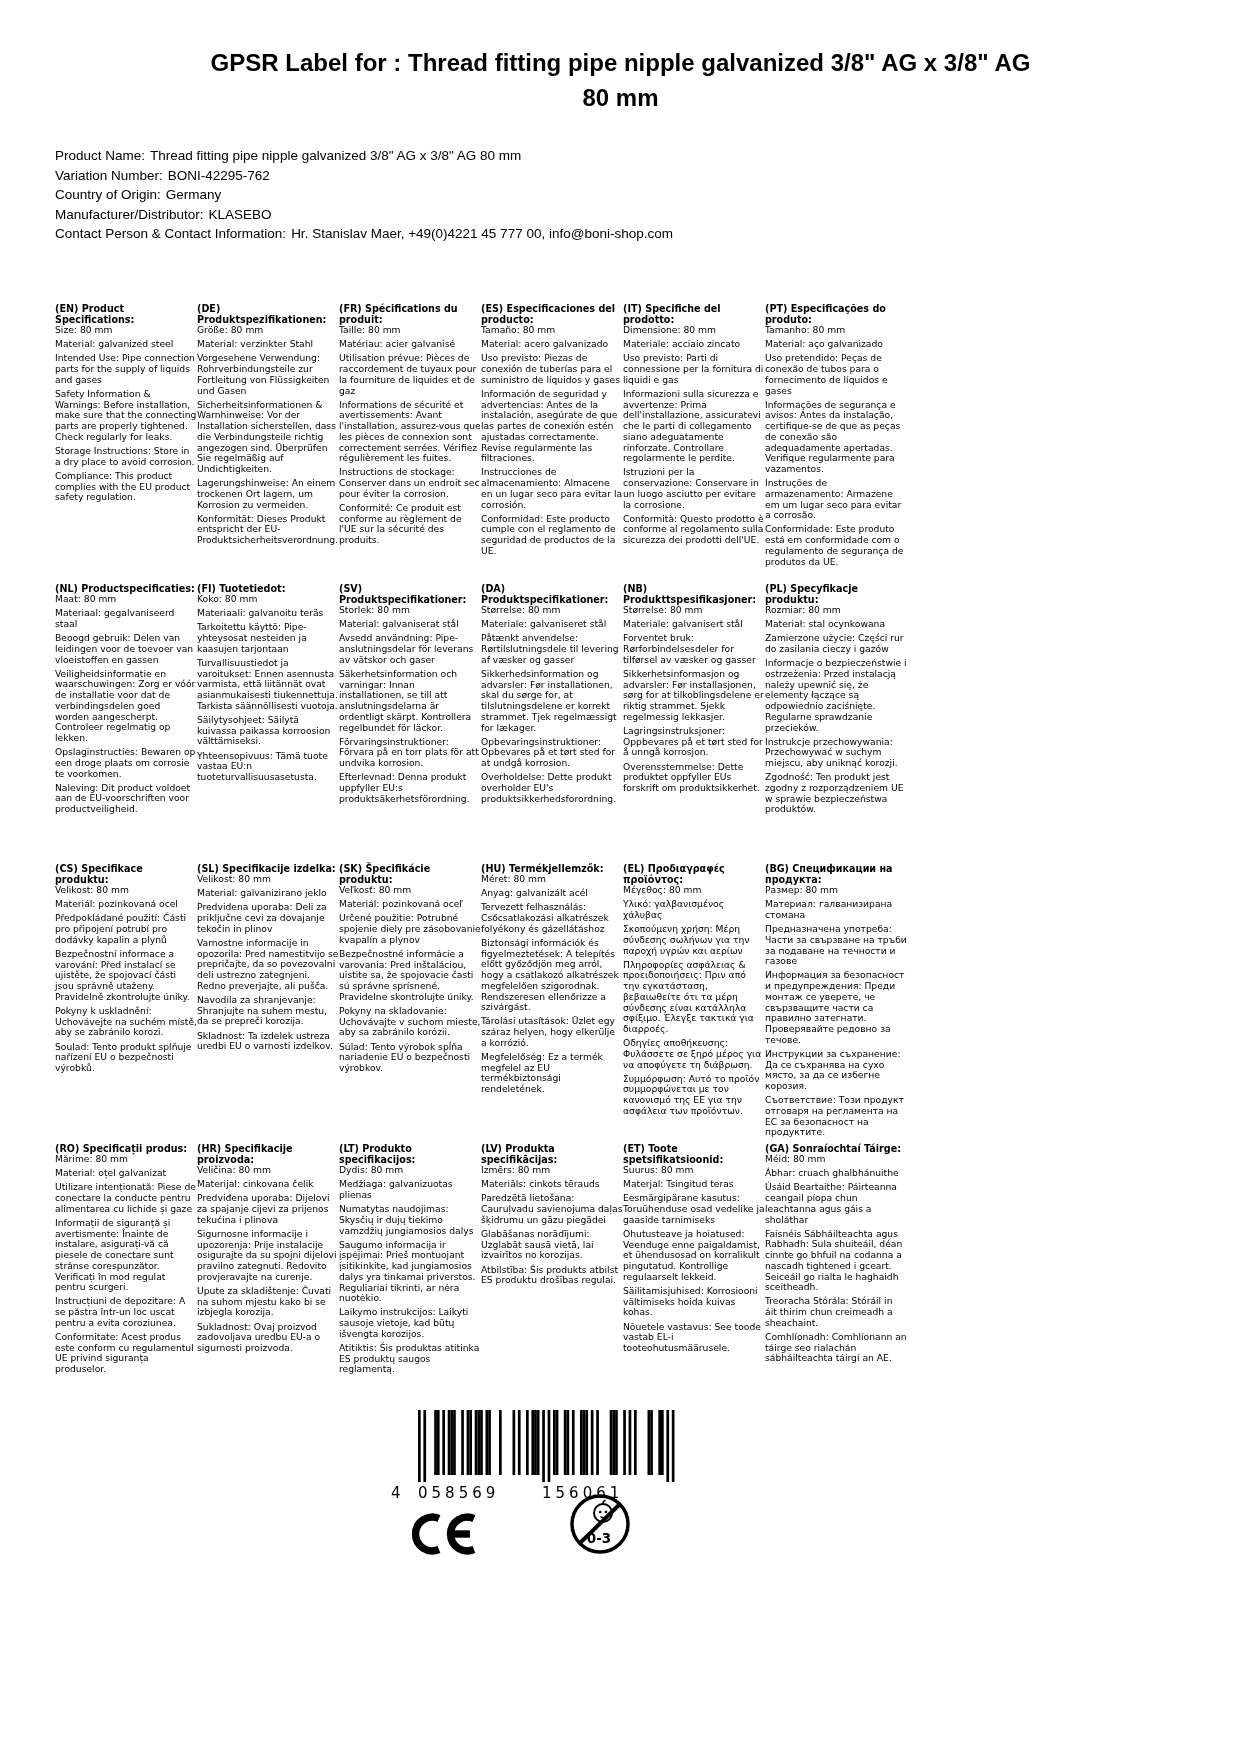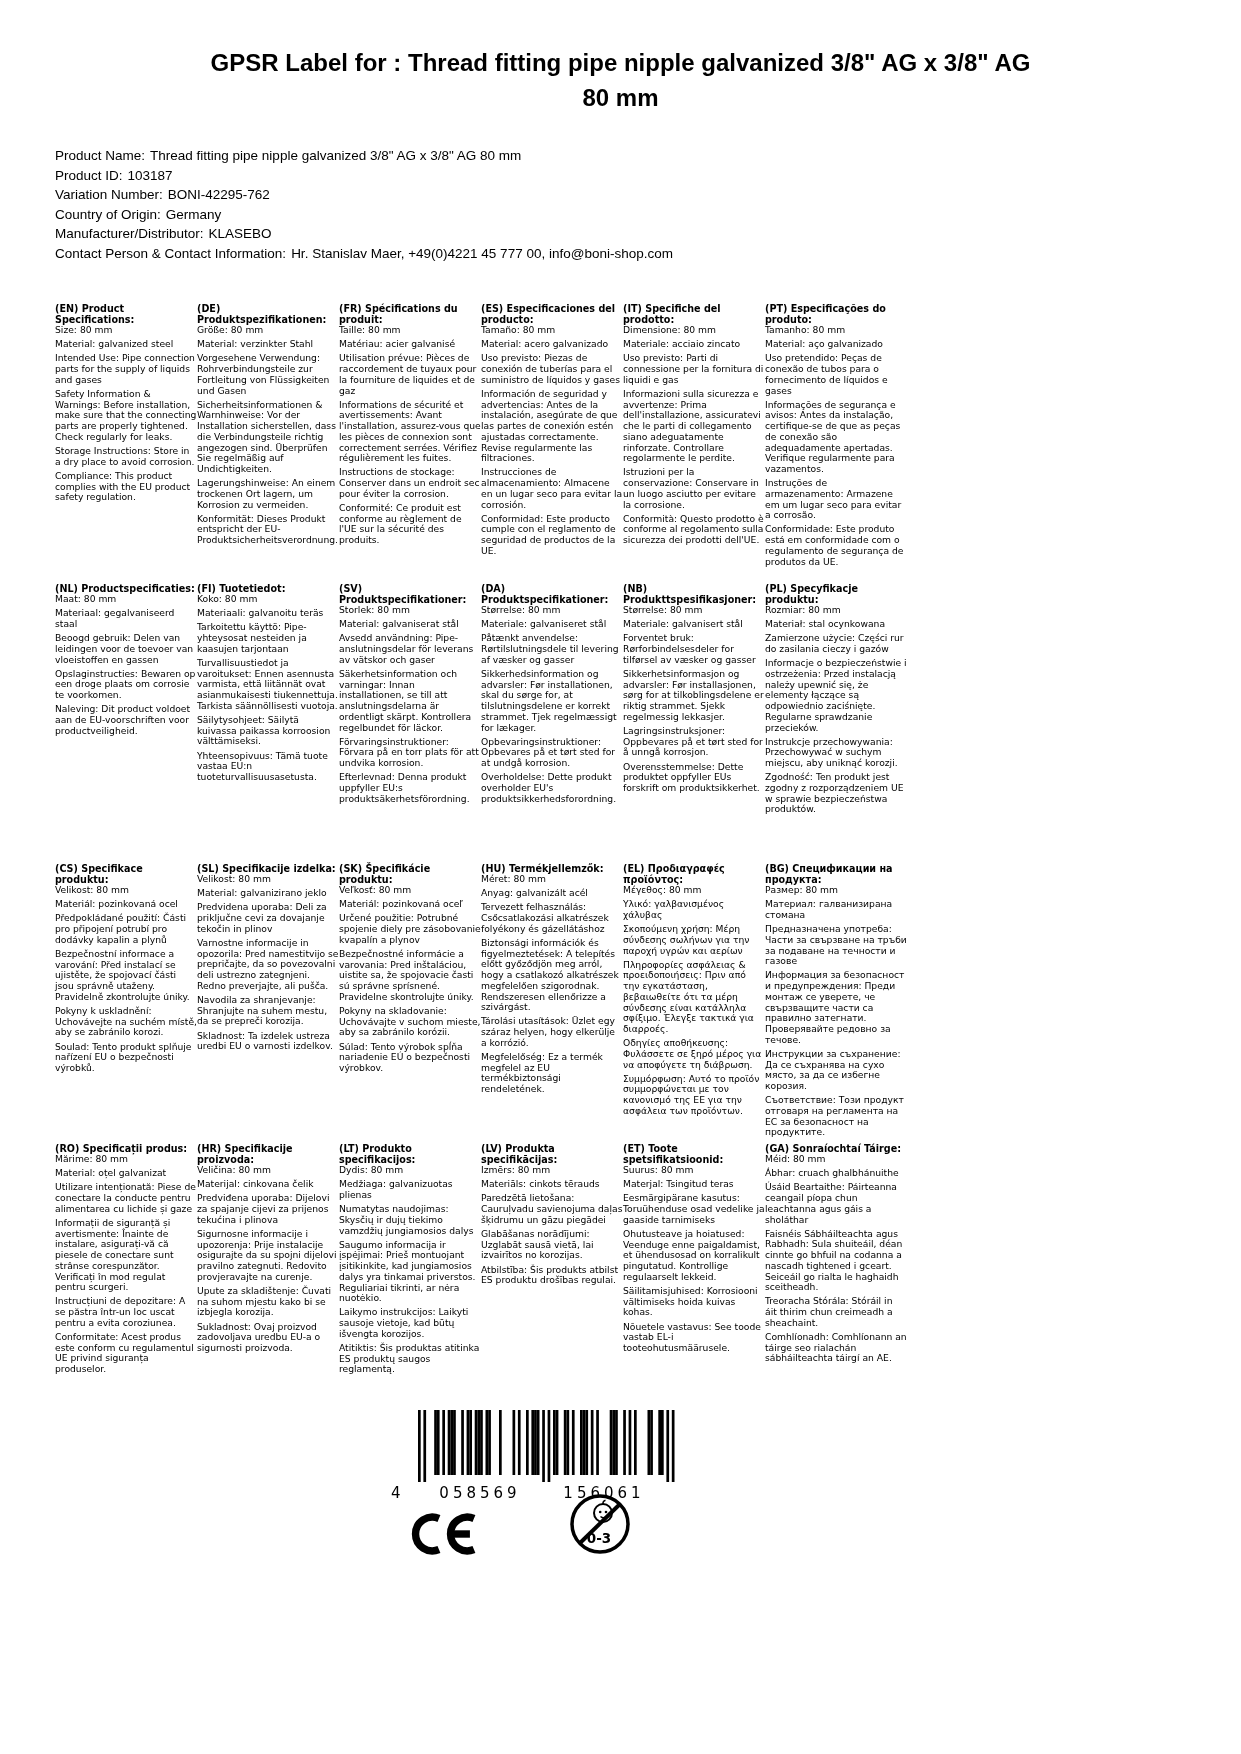--- a/index.html
+++ b/index.html
@@ -13,36 +13,35 @@
   .info-label{font-weight:normal}
   .info-value{margin-left:5px}
   .spec-grid{position:absolute;left:55px;top:303px;display:grid;
              grid-template-columns:repeat(6,142px);grid-auto-rows:280px}
   .spec-block{font-size:9.2px;line-height:10.7px}
   .spec-header{font-weight:bold;font-size:9.6px;line-height:11px}
   .spec-para{margin:0 0 3.5px 0}
   .barcode-wrap{position:absolute;left:391px;top:1410px;width:290px}
   .barcode-wrap svg{display:block;margin-left:27px}
   .barcode-digits{display:flex;margin-top:2px;font-size:15px}
-  .bd{letter-spacing:4px;text-align:center}
+  .bd{letter-spacing:4px;text-align:left}
   .bd.first{width:27px;letter-spacing:0;text-align:left}
   .bd.grp{width:124px}
   .marks{position:absolute;left:408px;top:1492px;display:flex;align-items:flex-end;gap:90px}
   .ce{margin-top:12px}
 </style>
 </head>
 <body>
 
 <div class="page">
 
   <h1 class="title">GPSR Label for : Thread fitting pipe nipple galvanized 3/8" AG x 3/8" AG 80 mm</h1>
 
   <div class="product-info">
       <div class="info-row"><span class="info-label">Product Name:</span><span class="info-value">Thread fitting pipe nipple galvanized 3/8" AG x 3/8" AG 80 mm</span></div>
-      <div class="info-row"><span class="info-label">Product ID:</span><span class="info-value">103187</span></div>
       <div class="info-row"><span class="info-label">Variation Number:</span><span class="info-value">BONI-42295-762</span></div>
       <div class="info-row"><span class="info-label">Country of Origin:</span><span class="info-value">Germany</span></div>
       <div class="info-row"><span class="info-label">Manufacturer/Distributor:</span><span class="info-value">KLASEBO</span></div>
       <div class="info-row"><span class="info-label">Contact Person &amp; Contact Information:</span><span class="info-value">Hr. Stanislav Maer, +49(0)4221 45 777 00, info@boni-shop.com</span></div>
     </div>
 
   <div class="spec-grid">
       <div class="spec-block">
         <div class="spec-header">(EN) Product Specifications:</div>
         <p class="spec-para">Size: 80 mm</p>
@@ -95,20 +94,21 @@
         <p class="spec-para">Uso pretendido: Peças de conexão de tubos para o fornecimento de líquidos e gases</p>
         <p class="spec-para">Informações de segurança e avisos: Antes da instalação, certifique-se de que as peças de conexão são adequadamente apertadas. Verifique regularmente para vazamentos.</p>
         <p class="spec-para">Instruções de armazenamento: Armazene em um lugar seco para evitar a corrosão.</p>
         <p class="spec-para">Conformidade: Este produto está em conformidade com o regulamento de segurança de produtos da UE.</p>
       </div>
       <div class="spec-block">
         <div class="spec-header">(NL) Productspecificaties:</div>
         <p class="spec-para">Maat: 80 mm</p>
         <p class="spec-para">Materiaal: gegalvaniseerd staal</p>
         <p class="spec-para">Beoogd gebruik: Delen van leidingen voor de toevoer van vloeistoffen en gassen</p>
+        <p class="spec-para">Veiligheidsinformatie en waarschuwingen: Zorg er vóór de installatie voor dat de verbindingsdelen goed worden aangescherpt. Controleer regelmatig op lekken.</p>
         <p class="spec-para">Opslaginstructies: Bewaren op een droge plaats om corrosie te voorkomen.</p>
         <p class="spec-para">Naleving: Dit product voldoet aan de EU-voorschriften voor productveiligheid.</p>
       </div>
       <div class="spec-block">
         <div class="spec-header">(FI) Tuotetiedot:</div>
         <p class="spec-para">Koko: 80 mm</p>
         <p class="spec-para">Materiaali: galvanoitu teräs</p>
         <p class="spec-para">Tarkoitettu käyttö: Pipe-yhteysosat nesteiden ja kaasujen tarjontaan</p>
         <p class="spec-para">Turvallisuustiedot ja varoitukset: Ennen asennusta varmista, että liitännät ovat asianmukaisesti tiukennettuja. Tarkista säännöllisesti vuotoja.</p>
         <p class="spec-para">Säilytysohjeet: Säilytä kuivassa paikassa korroosion välttämiseksi.</p>

